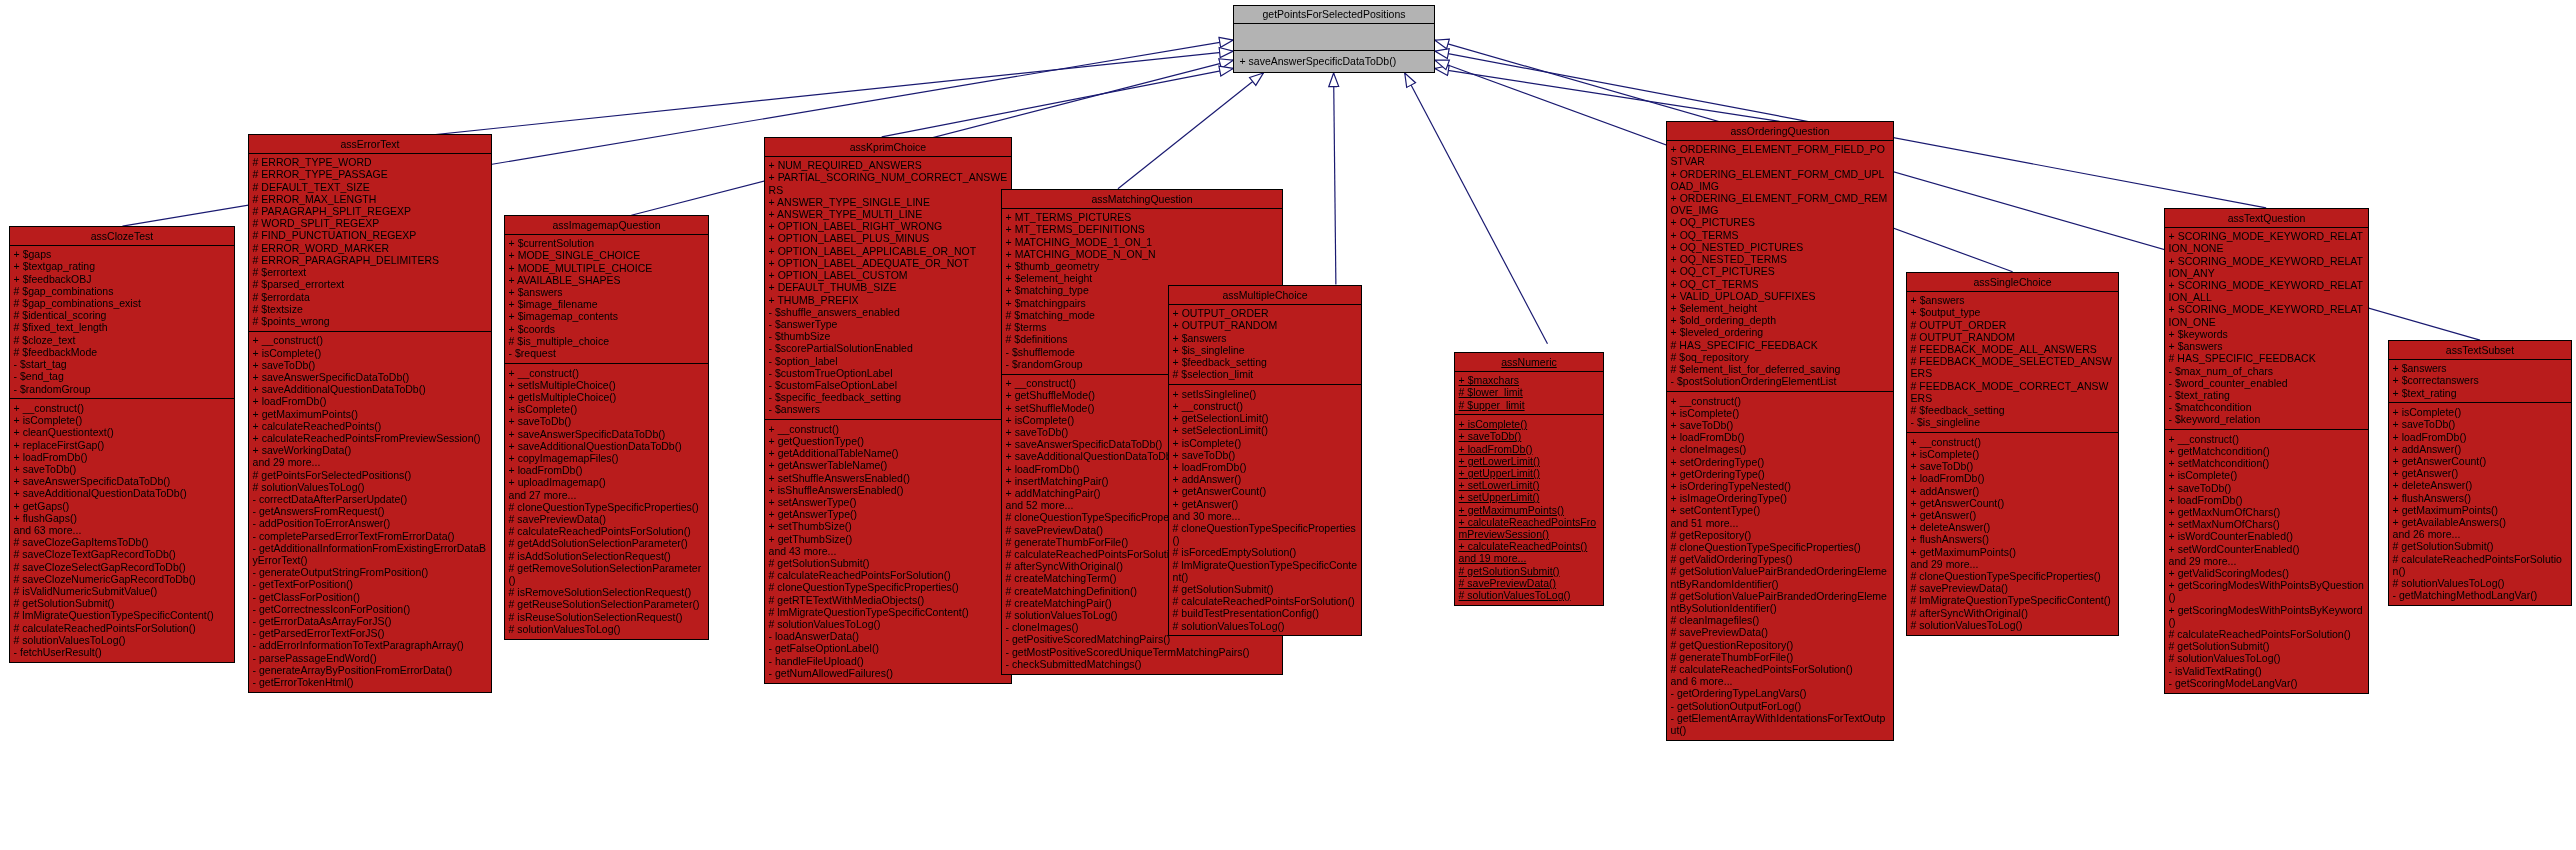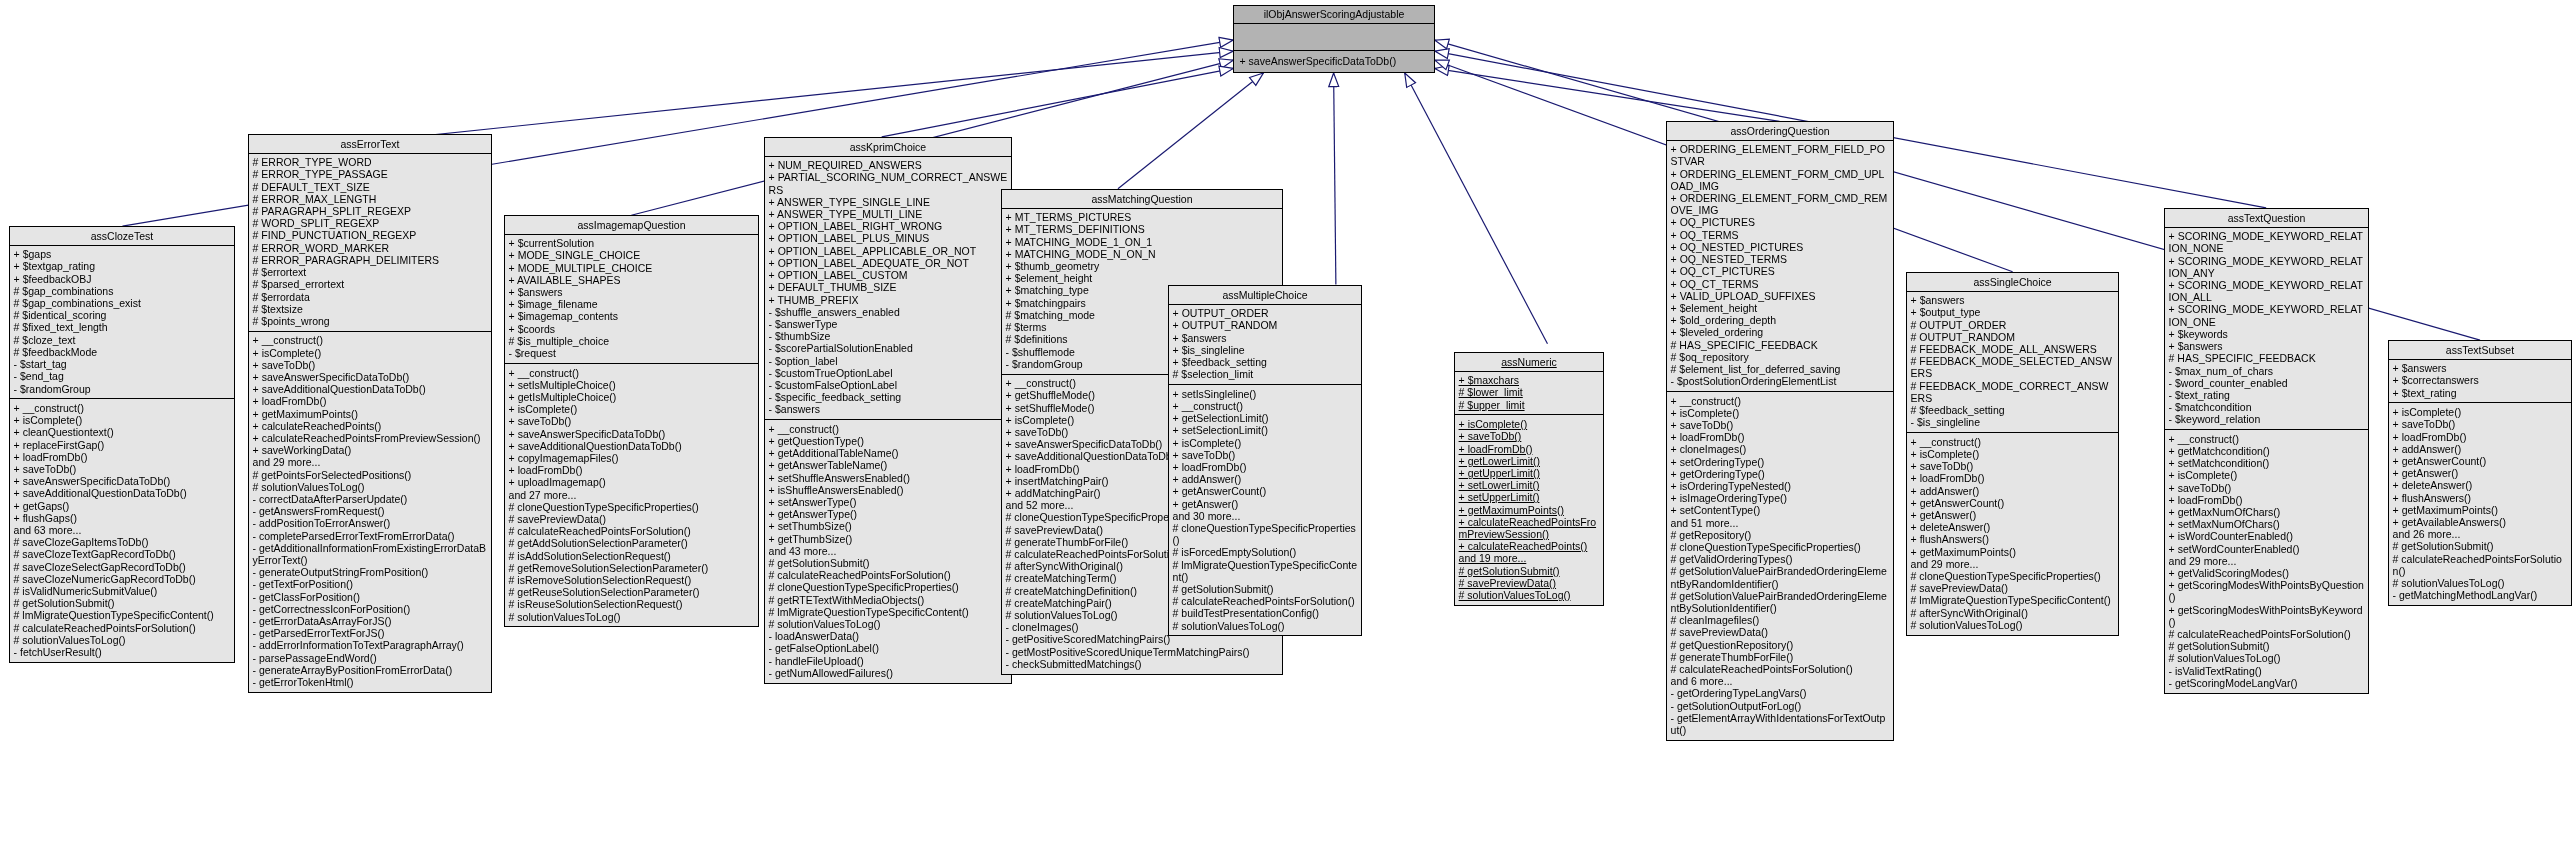--- a/index.html
+++ b/index.html
@@ -6,21 +6,21 @@
   #canvas{
     position:relative;
     width:2576px;height:850px;
     background:#ffffff;
     font-family:"Liberation Sans",sans-serif;
     overflow:hidden;
   }
   #edges{position:absolute;left:0;top:0;width:2576px;height:850px;}
   .uml-box{
     position:absolute;
-    background:#e5e5e5;
+    background:#b91c1c;
     border:0.9px solid #000000;
     font-size:10.5px;
     line-height:12.2px;
     color:#000000;
     box-sizing:border-box;
   }
   .uml-box .title{
     text-align:center;
     padding:2.7px 3.6px 2.7px 3.6px;
     border-bottom:0.9px solid #000000;
@@ -68,21 +68,21 @@
         <line x1="1464.5" y1="312" x2="1462" y2="80" stroke="#191970" stroke-width="1.3" marker-end="url(#hollow-arrow)"></line>
         <line x1="1696.5" y1="377" x2="1540" y2="80" stroke="#191970" stroke-width="1.3" marker-end="url(#hollow-arrow)"></line>
         <line x1="1951" y1="133" x2="1573" y2="75" stroke="#191970" stroke-width="1.3" marker-end="url(#hollow-arrow)"></line>
         <line x1="2206.5" y1="298" x2="1573" y2="66" stroke="#191970" stroke-width="1.3" marker-end="url(#hollow-arrow)"></line>
         <line x1="2484.5" y1="228" x2="1573" y2="56" stroke="#191970" stroke-width="1.3" marker-end="url(#hollow-arrow)"></line>
         <line x1="2719" y1="373" x2="1573" y2="44" stroke="#191970" stroke-width="1.3" marker-end="url(#hollow-arrow)"></line>
       </g>
   </svg>
 
   <div class="uml-box" id="parent-box" style="left: 1233px; top: 4.6px; width: 202px;">
-    <div class="title">ilObjAnswerScoringAdjustable</div>
+    <div class="title">getPointsForSelectedPositions</div>
     <div class="compartment attrs"></div>
     <div class="compartment methods">
       <div class="row">+ saveAnswerSpecificDataToDb()</div>
     </div>
   </div>
 
 <div class="uml-box child" style="left: 9px; top: 226px; width: 226px;">
       <div class="title">assClozeTest</div>
       <div class="compartment attrs">
         <div class="row">+ $gaps</div>
@@ -164,21 +164,21 @@
         <div class="row">- getClassForPosition()</div>
         <div class="row">- getCorrectnessIconForPosition()</div>
         <div class="row">- getErrorDataAsArrayForJS()</div>
         <div class="row">- getParsedErrorTextForJS()</div>
         <div class="row">- addErrorInformationToTextParagraphArray()</div>
         <div class="row">- parsePassageEndWord()</div>
         <div class="row">- generateArrayByPositionFromErrorData()</div>
         <div class="row">- getErrorTokenHtml()</div>
       </div>
     </div>
-    <div class="uml-box child" style="left: 504px; top: 215px; width: 255px;">
+    <div class="uml-box child" style="left: 504px; top: 215px; width: 205px;">
       <div class="title">assImagemapQuestion</div>
       <div class="compartment attrs">
         <div class="row">+ $currentSolution</div>
         <div class="row">+ MODE_SINGLE_CHOICE</div>
         <div class="row">+ MODE_MULTIPLE_CHOICE</div>
         <div class="row">+ AVAILABLE_SHAPES</div>
         <div class="row">+ $answers</div>
         <div class="row">+ $image_filename</div>
         <div class="row">+ $imagemap_contents</div>
         <div class="row">+ $coords</div>

